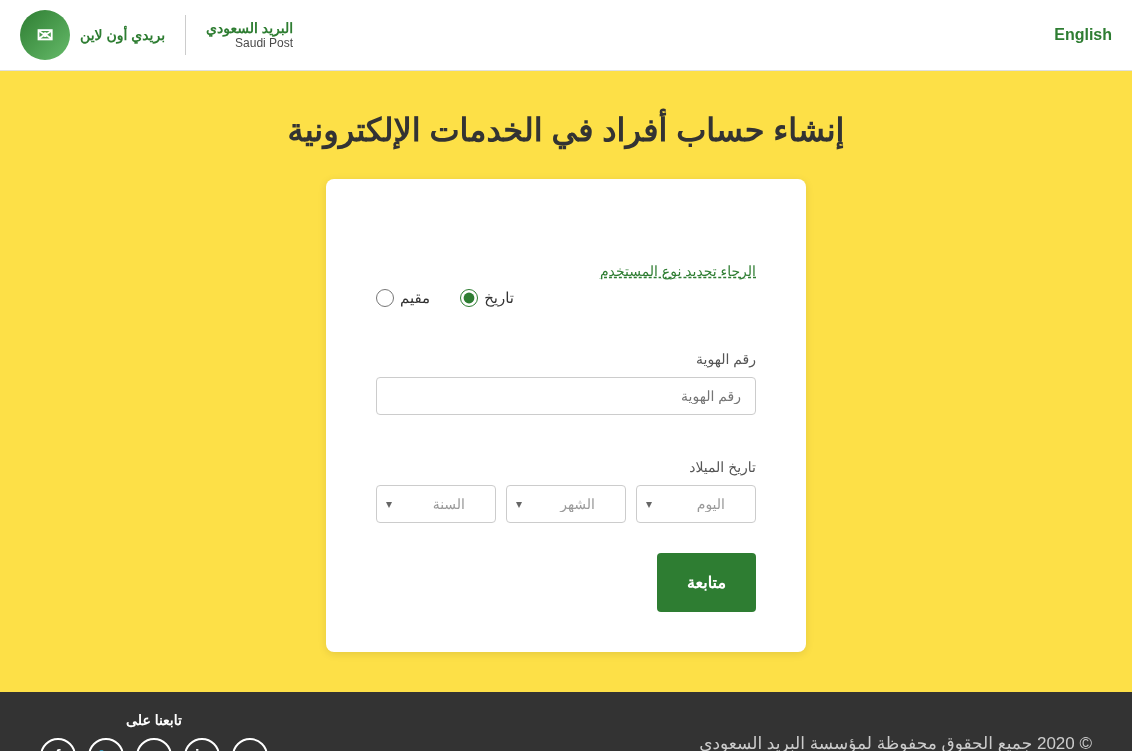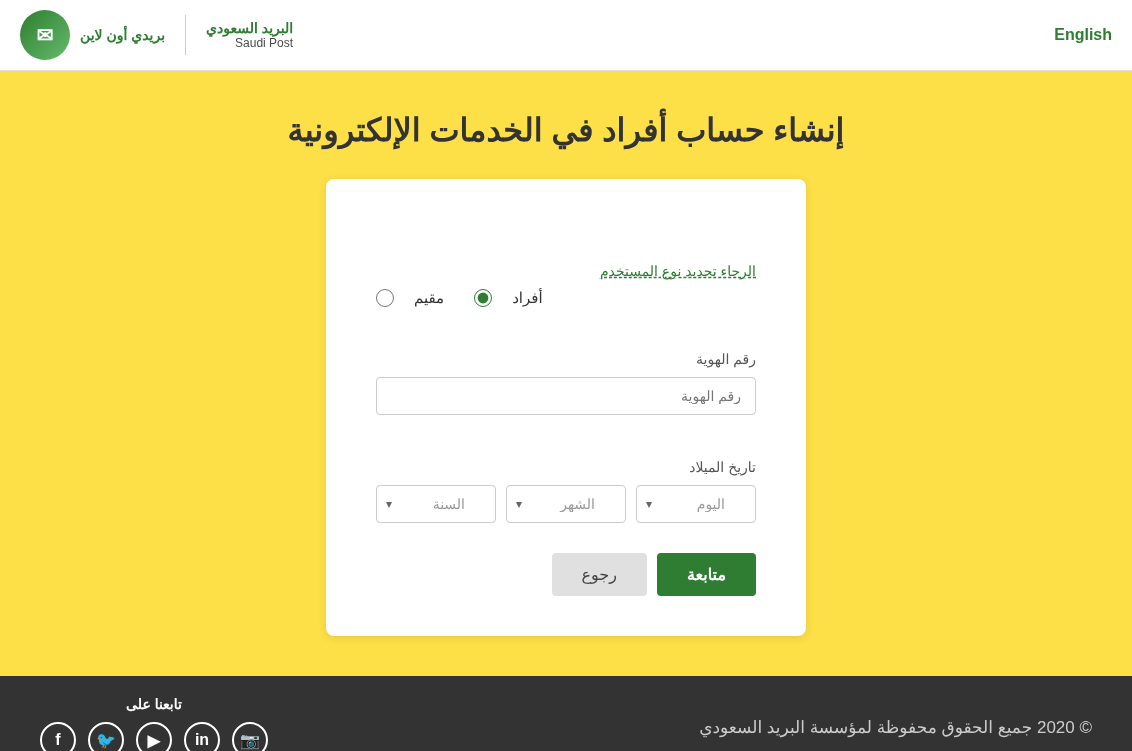--- a/index.html
+++ b/index.html
@@ -137,21 +137,21 @@
     .radio-group {
       display: flex;
       justify-content: flex-end;
       gap: 30px;
       direction: rtl;
     }
 
     .radio-option {
       display: flex;
       align-items: flex-end;
-      gap: 20px;
+      gap: 6px;
       cursor: pointer;
       direction: rtl;
     }
 
     .radio-option input[type="radio"] {
       width: 18px;
       height: 18px;
       accent-color: #2e7d32;
       cursor: pointer;
     }
@@ -218,21 +218,21 @@
       display: flex;
       gap: 10px;
       margin-top: 30px;
       direction: rtl;
     }
 
     .btn-continue {
       background-color: #2e7d32;
       color: white;
       border: none;
-      padding: 12px 30px;
+      padding: 20px 30px;
       font-size: 16px;
       border-radius: 4px;
       cursor: pointer;
       font-weight: bold;
     }
 
     .btn-back {
       background-color: #e0e0e0;
       color: #444444;
       border: none;
@@ -310,21 +310,21 @@
 <main class="main-content">
 
   <h1 class="page-title">إنشاء حساب أفراد في الخدمات الإلكترونية</h1>
 
   <div class="form-card">
 
     <div class="form-group">
       <label class="form-label required">الرجاء تحديد نوع المستخدم</label>
       <div class="radio-group">
         <div class="radio-option">
-          <label>أفراد</label>
+          <label>تاريخ</label>
           <input type="radio" name="userType" value="citizen" checked="" style="">
         </div>
         <div class="radio-option">
           <label>مقيم</label>
           <input type="radio" name="userType" value="resident" style="">
         </div>
       </div>
     </div>
 
     <div class="form-group">
@@ -355,21 +355,20 @@
             <option value="">السنة</option>
           </select>
           <span class="select-arrow">▾</span>
         </div>
 
       </div>
     </div>
 
     <div class="button-group">
       <button class="btn-continue">متابعة</button>
-      <button class="btn-back">رجوع</button>
     </div>
 
   </div>
 </main>
 
 <footer class="footer">
 
   <div class="footer-copyright">© 2020 جميع الحقوق محفوظة لمؤسسة البريد السعودي</div>
 
   <div class="footer-social">

